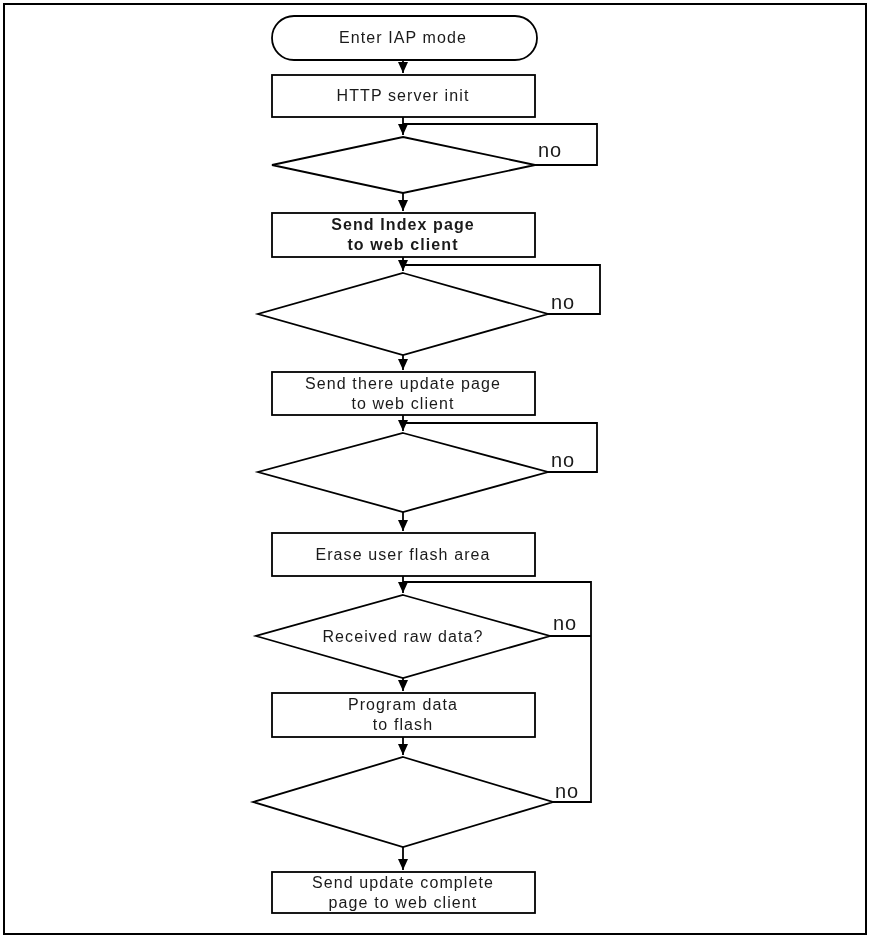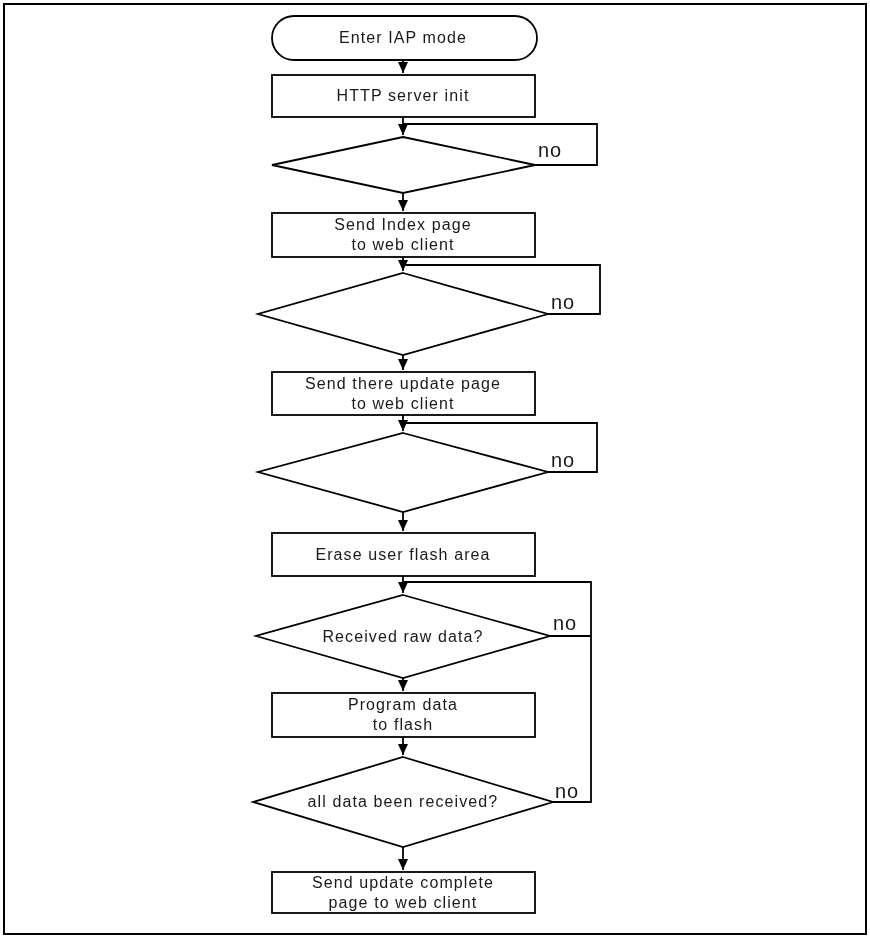--- a/index.html
+++ b/index.html
@@ -98,29 +98,28 @@
     <polygon class="shape" points="403,433 548,472 403,512 258,472"></polygon>
     <rect class="shape" x="272" y="533" width="263" height="43"></rect>
     <polygon class="shape" points="403,595 550,636 403,678 256,636"></polygon>
     <rect class="shape" x="272" y="693" width="263" height="44"></rect>
     <polygon class="shape" points="403,757 553,802 403,847 253,802"></polygon>
     <rect class="shape" x="272" y="872" width="263" height="41"></rect>
   </svg>
 
   <div class="node-label" style="left:263px; top:75px;  width:280px; height:42px;">HTTP server init</div>
   <div class="node-label" style="left:263px; top:16px;  width:280px; height:44px;">Enter IAP mode</div>
-  <div class="node-label" style="left:263px; top:213px; width:280px; height:44px;">Send Index page
+  <div class="node-label" style="left:263px; top:213px; width:280px; height:44px;font-weight:bold;">Send Index page
 to web client</div>
   <div class="node-label" style="left:263px; top:372px; width:280px; height:43px;">Send there update page
 to web client</div>
   <div class="node-label" style="left:263px; top:533px; width:280px; height:43px;">Erase user flash area</div>
   <div class="node-label" style="left:263px; top:595px; width:280px; height:83px;">Received raw data?</div>
   <div class="node-label" style="left:263px; top:693px; width:280px; height:44px;">Program data
 to flash</div>
-  <div class="node-label" style="left:263px; top:757px; width:280px; height:90px;">all data been received?</div>
   <div class="node-label" style="left:263px; top:872px; width:280px; height:41px;">Send update complete
 page to web client</div>
 
   <div class="edge-label" style="left:538px; top:141px;">no</div>
   <div class="edge-label" style="left:551px; top:293px;">no</div>
   <div class="edge-label" style="left:551px; top:451px;">no</div>
   <div class="edge-label" style="left:553px; top:614px;">no</div>
   <div class="edge-label" style="left:555px; top:782px;">no</div>
 
   <div id="outer-frame"></div>

